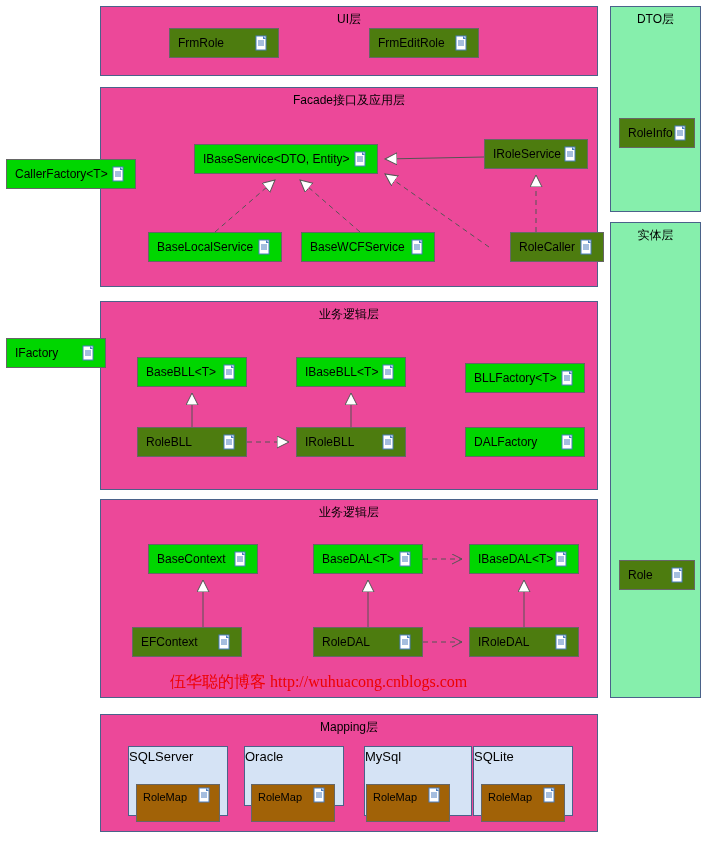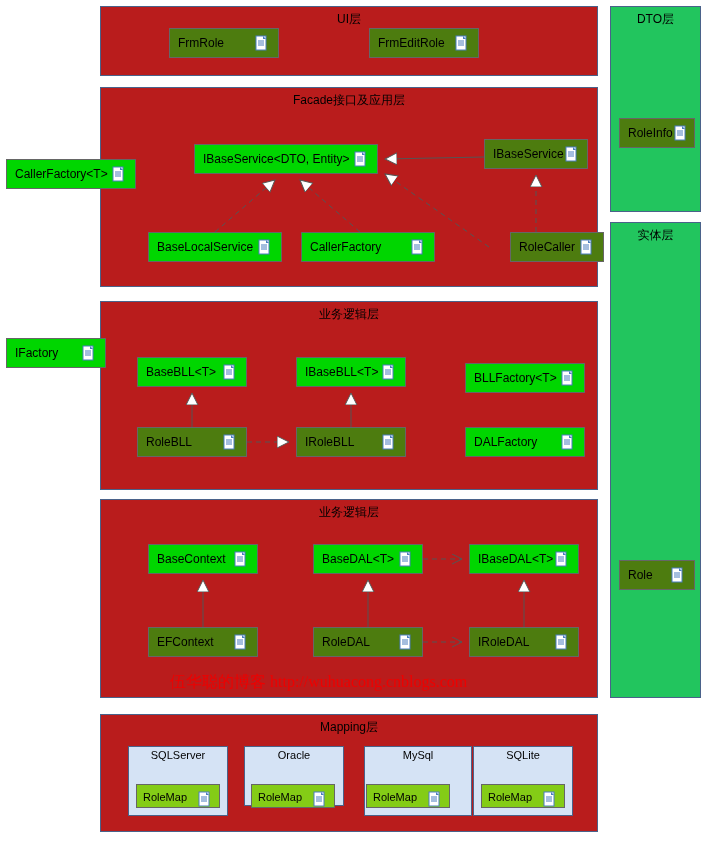--- a/index.html
+++ b/index.html
@@ -1,27 +1,27 @@
 <!DOCTYPE html>
 <html><head>
 <meta charset="utf-8">
 <style>
 *{box-sizing:border-box;margin:0;padding:0}
 body{font-family:Arial,sans-serif;font-size:12px;background:#fff;width:707px;height:854px;position:relative}
 .container{position:absolute;border:1px solid #4a628a}
-.layer{background:#b91c1c}
-.yellow-layer{background:#22c55e}
+.layer{background:#ec4899}
+.yellow-layer{background:#86efac}
 .layer-title{text-align:center;padding:4px 0;font-size:12px;color:#000}
 .node{position:absolute;border:1px solid #666;display:flex;align-items:center;padding:4px 8px;font-size:12px}
 .node-green{background:#00d600;color:#000}
 .node-beige{background:#4d7c0f;color:#000}
 .node-icon{width:16px;height:16px;margin-left:auto;flex-shrink:0}
 .inner-box{position:absolute;border:1px solid #4a628a;background:#d5e3f5}
-.inner-title{text-align:center;padding:2px 0;font-size:11px}
-.small-node{position:absolute;border:1px solid #666;background:#84cc16;display:flex;align-items:flex-start;padding:6px 6px;font-size:11px}
+.inner-title{text-align:left;padding:2px 0;font-size:13px}
+.small-node{position:absolute;border:1px solid #666;background:#a16207;display:flex;align-items:flex-end;padding:18px 6px;font-size:11px}
 svg.lines{position:absolute;top:0;left:0;pointer-events:none}
 .watermark{position:absolute;color:#e00;font-size:16px;font-family:SimSun,serif}
 </style>
 </head>
 <body>
 
 <svg width="0" height="0" style="position:absolute">
 <defs>
 <g id="doc-icon">
 <rect x="2" y="1" width="10" height="14" fill="#fff" stroke="#4a7dbf" stroke-width="1"></rect>
@@ -74,33 +74,33 @@
       <use href="#doc-icon"></use>
     </svg>
 </div>
 <div class="node node-green" style="left:194px;top:144px;width:184px;height:30px">
 <span>IBaseService&lt;DTO, Entity&gt;</span>
 <svg class="node-icon">
       <use href="#doc-icon"></use>
     </svg>
 </div>
 <div class="node node-beige" style="left:484px;top:139px;width:104px;height:30px">
-<span>IBaseService</span>
+<span>IRoleService</span>
 <svg class="node-icon">
       <use href="#doc-icon"></use>
     </svg>
 </div>
 <div class="node node-green" style="left:148px;top:232px;width:134px;height:30px">
 <span>BaseLocalService</span>
 <svg class="node-icon">
       <use href="#doc-icon"></use>
     </svg>
 </div>
 <div class="node node-green" style="left:301px;top:232px;width:134px;height:30px">
-<span>CallerFactory</span>
+<span>BaseWCFService</span>
 <svg class="node-icon">
       <use href="#doc-icon"></use>
     </svg>
 </div>
 <div class="node node-beige" style="left:510px;top:232px;width:94px;height:30px">
 <span>RoleCaller</span>
 <svg class="node-icon">
       <use href="#doc-icon"></use>
     </svg>
 </div>
@@ -175,21 +175,21 @@
 <svg class="node-icon">
       <use href="#doc-icon"></use>
     </svg>
 </div>
 <div class="node node-green" style="left:469px;top:544px;width:110px;height:30px">
 <span>IBaseDAL&lt;T&gt;</span>
 <svg class="node-icon">
       <use href="#doc-icon"></use>
     </svg>
 </div>
-<div class="node node-beige" style="left:148px;top:627px;width:110px;height:30px">
+<div class="node node-beige" style="left:132px;top:627px;width:110px;height:30px">
 <span>EFContext</span>
 <svg class="node-icon">
       <use href="#doc-icon"></use>
     </svg>
 </div>
 <div class="node node-beige" style="left:313px;top:627px;width:110px;height:30px">
 <span>RoleDAL</span>
 <svg class="node-icon">
       <use href="#doc-icon"></use>
     </svg>

